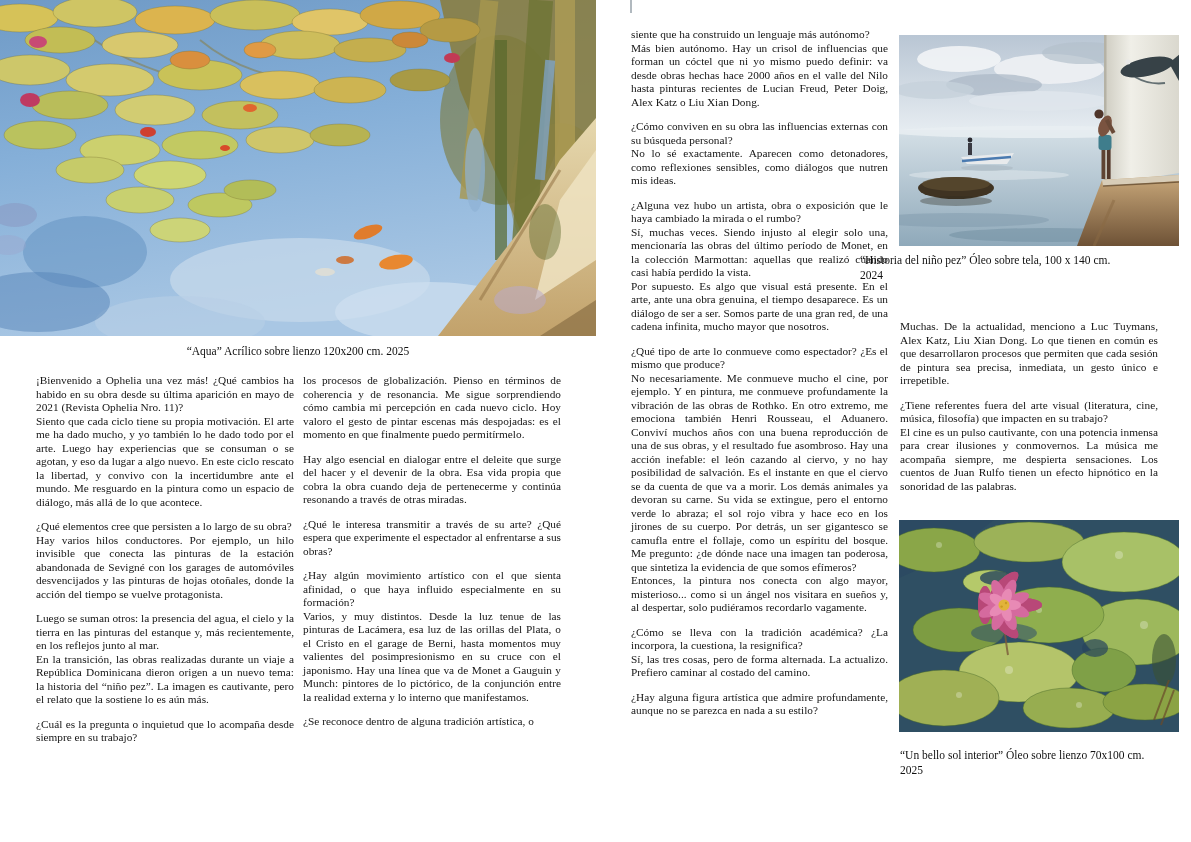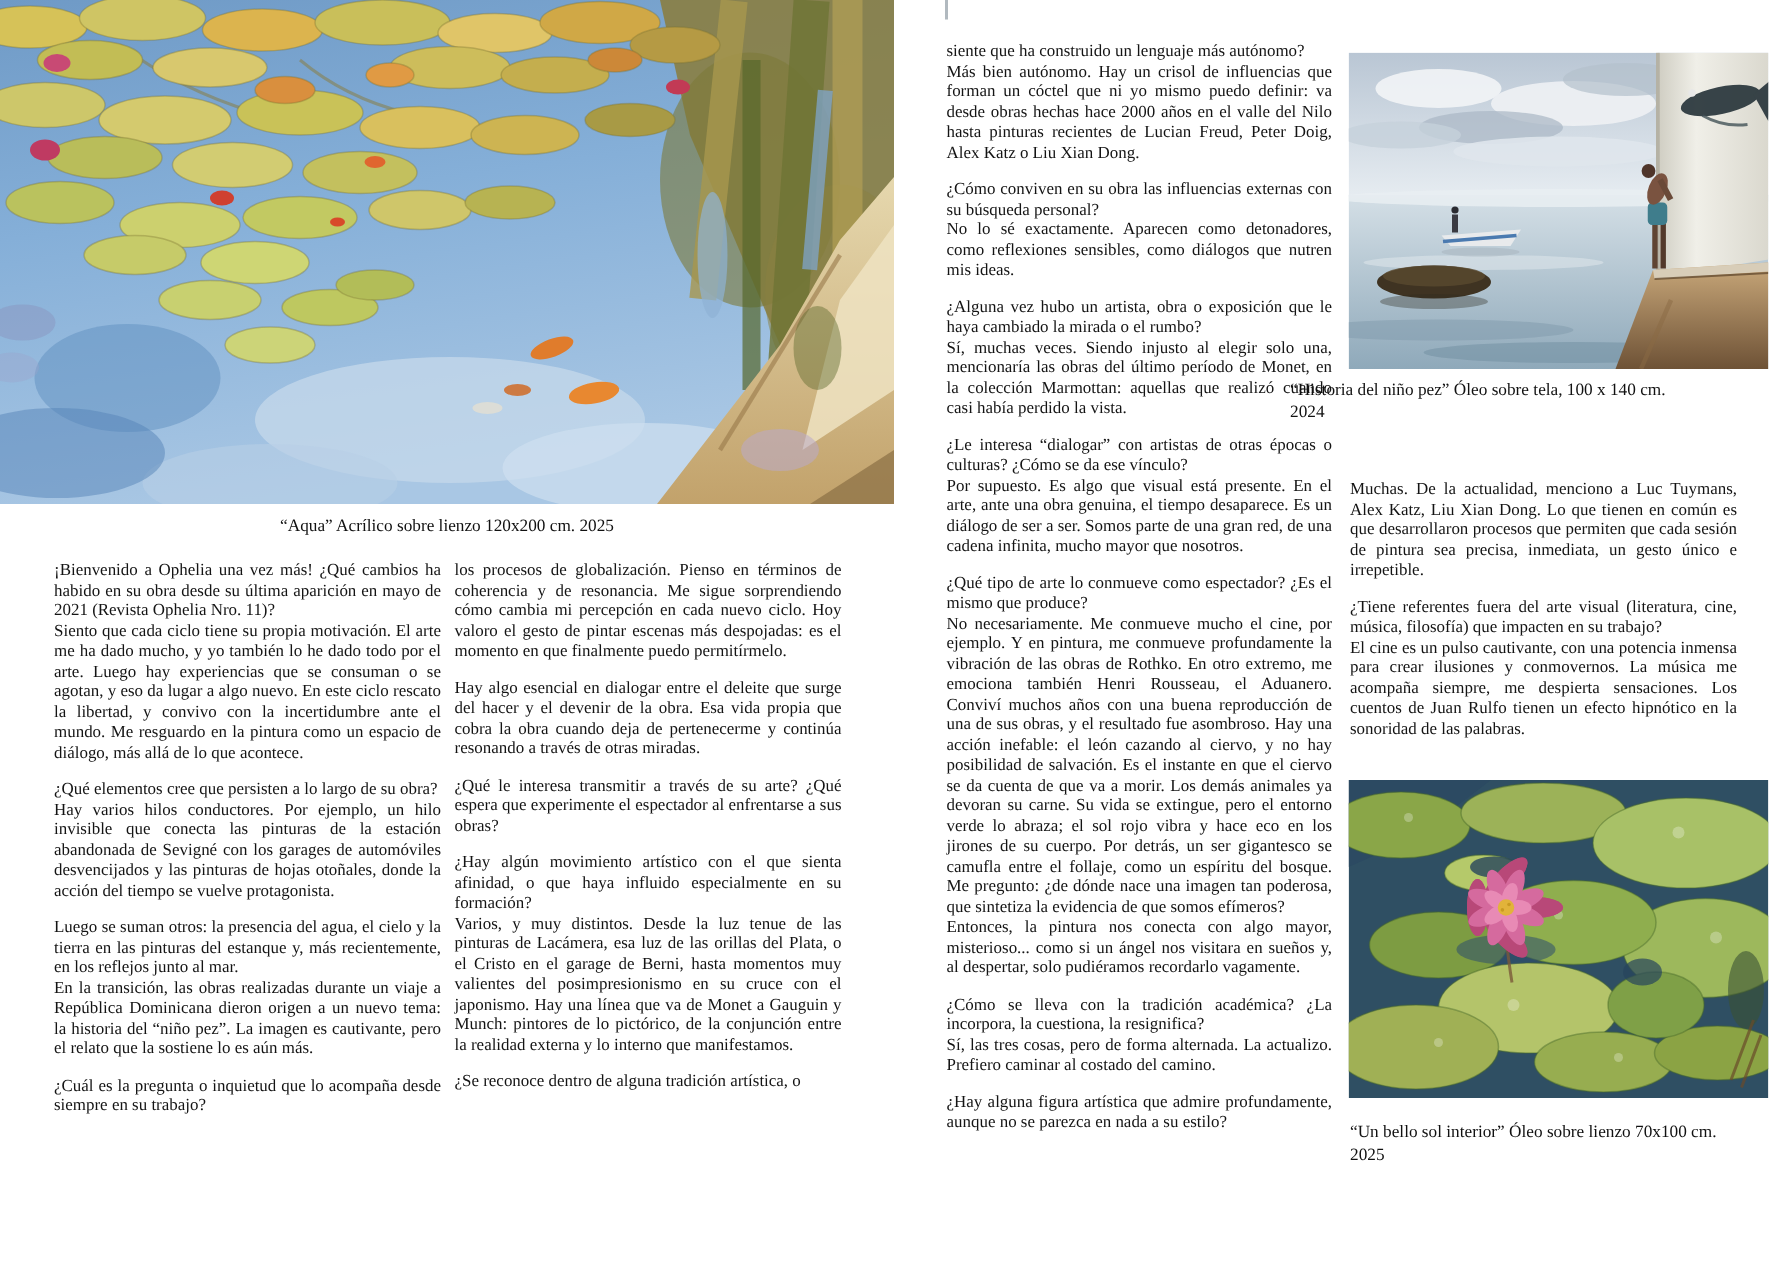--- a/index.html
+++ b/index.html
@@ -154,21 +154,20 @@
     <p class="q gap">¿Se reconoce dentro de alguna tradición artística, o</p>
   </div>
 
   <div class="col col3">
     <p class="q">siente que ha construido un lenguaje más autónomo?</p>
     <p class="a">Más bien autónomo. Hay un crisol de influencias que forman un cóctel que ni yo mismo puedo definir: va desde obras hechas hace 2000 años en el valle del Nilo hasta pinturas recientes de Lucian Freud, Peter Doig, Alex Katz o Liu Xian Dong.</p>
     <p class="q gap">¿Cómo conviven en su obra las influencias externas con su búsqueda personal?</p>
     <p class="a">No lo sé exactamente. Aparecen como detonadores, como reflexiones sensibles, como diálogos que nutren mis ideas.</p>
     <p class="q gap">¿Alguna vez hubo un artista, obra o exposición que le haya cambiado la mirada o el rumbo?</p>
     <p class="a">Sí, muchas veces. Siendo injusto al elegir solo una, mencionaría las obras del último período de Monet, en la colección Marmottan: aquellas que realizó cuando casi había perdido la vista.</p>
-    <p class="q gap">¿Le interesa “dialogar” con artistas de otras épocas o culturas? ¿Cómo se da ese vínculo?</p>
     <p class="a">Por supuesto. Es algo que visual está presente. En el arte, ante una obra genuina, el tiempo desaparece. Es un diálogo de ser a ser. Somos parte de una gran red, de una cadena infinita, mucho mayor que nosotros.</p>
     <p class="q gap">¿Qué tipo de arte lo conmueve como espectador? ¿Es el mismo que produce?</p>
     <p class="a">No necesariamente. Me conmueve mucho el cine, por ejemplo. Y en pintura, me conmueve profundamente la vibración de las obras de Rothko. En otro extremo, me emociona también Henri Rousseau, el Aduanero. Conviví muchos años con una buena reproducción de una de sus obras, y el resultado fue asombroso. Hay una acción inefable: el león cazando al ciervo, y no hay posibilidad de salvación. Es el instante en que el ciervo se da cuenta de que va a morir. Los demás animales ya devoran su carne. Su vida se extingue, pero el entorno verde lo abraza; el sol rojo vibra y hace eco en los jirones de su cuerpo. Por detrás, un ser gigantesco se camufla entre el follaje, como un espíritu del bosque. Me pregunto: ¿de dónde nace una imagen tan poderosa, que sintetiza la evidencia de que somos efímeros?</p>
     <p class="a">Entonces, la pintura nos conecta con algo mayor, misterioso... como si un ángel nos visitara en sueños y, al despertar, solo pudiéramos recordarlo vagamente.</p>
     <p class="q gap">¿Cómo se lleva con la tradición académica? ¿La incorpora, la cuestiona, la resignifica?</p>
     <p class="a">Sí, las tres cosas, pero de forma alternada. La actualizo. Prefiero caminar al costado del camino.</p>
     <p class="q gap">¿Hay alguna figura artística que admire profundamente, aunque no se parezca en nada a su estilo?</p>
   </div>
 
   <div class="artwork ninopez">

